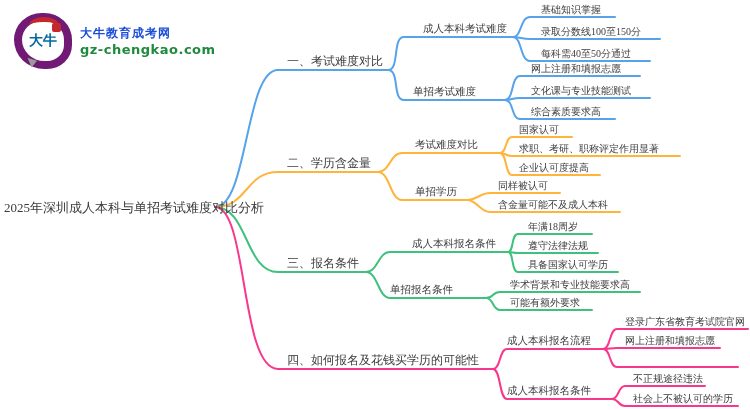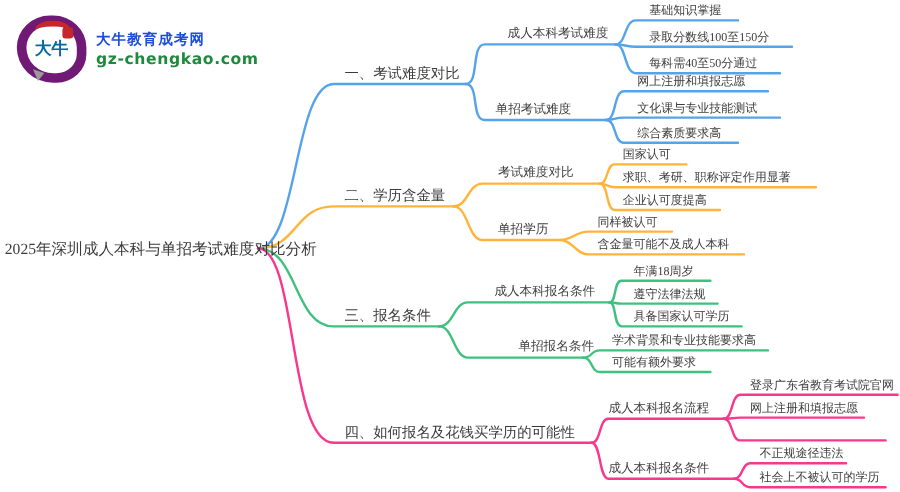--- a/index.html
+++ b/index.html
@@ -102,21 +102,21 @@
   <div class="node branch" style="left:287px;top:54px">一、考试难度对比</div>
   <div class="node branch" style="left:287px;top:156px">二、学历含金量</div>
   <div class="node branch" style="left:287px;top:256px">三、报名条件</div>
   <div class="node branch" style="left:287px;top:353px">四、如何报名及花钱买学历的可能性</div>
 
   <div class="node sub" style="left:423px;top:22px">成人本科考试难度</div>
   <div class="node sub" style="left:413px;top:85px">单招考试难度</div>
   <div class="node sub" style="left:415px;top:138px">考试难度对比</div>
   <div class="node sub" style="left:415px;top:185px">单招学历</div>
   <div class="node sub" style="left:412px;top:237px">成人本科报名条件</div>
-  <div class="node sub" style="left:432px;top:283px">单招报名条件</div>
+  <div class="node sub" style="left:390px;top:283px">单招报名条件</div>
   <div class="node sub" style="left:507px;top:334px">成人本科报名流程</div>
   <div class="node sub" style="left:507px;top:384px">成人本科报名条件</div>
 
   <div class="node leaf" style="left:541px;top:4px">基础知识掌握</div>
   <div class="node leaf" style="left:541px;top:26px">录取分数线100至150分</div>
   <div class="node leaf" style="left:541px;top:48px">每科需40至50分通过</div>
   <div class="node leaf" style="left:531px;top:63px">网上注册和填报志愿</div>
   <div class="node leaf" style="left:531px;top:85px">文化课与专业技能测试</div>
   <div class="node leaf" style="left:531px;top:106px">综合素质要求高</div>
 

